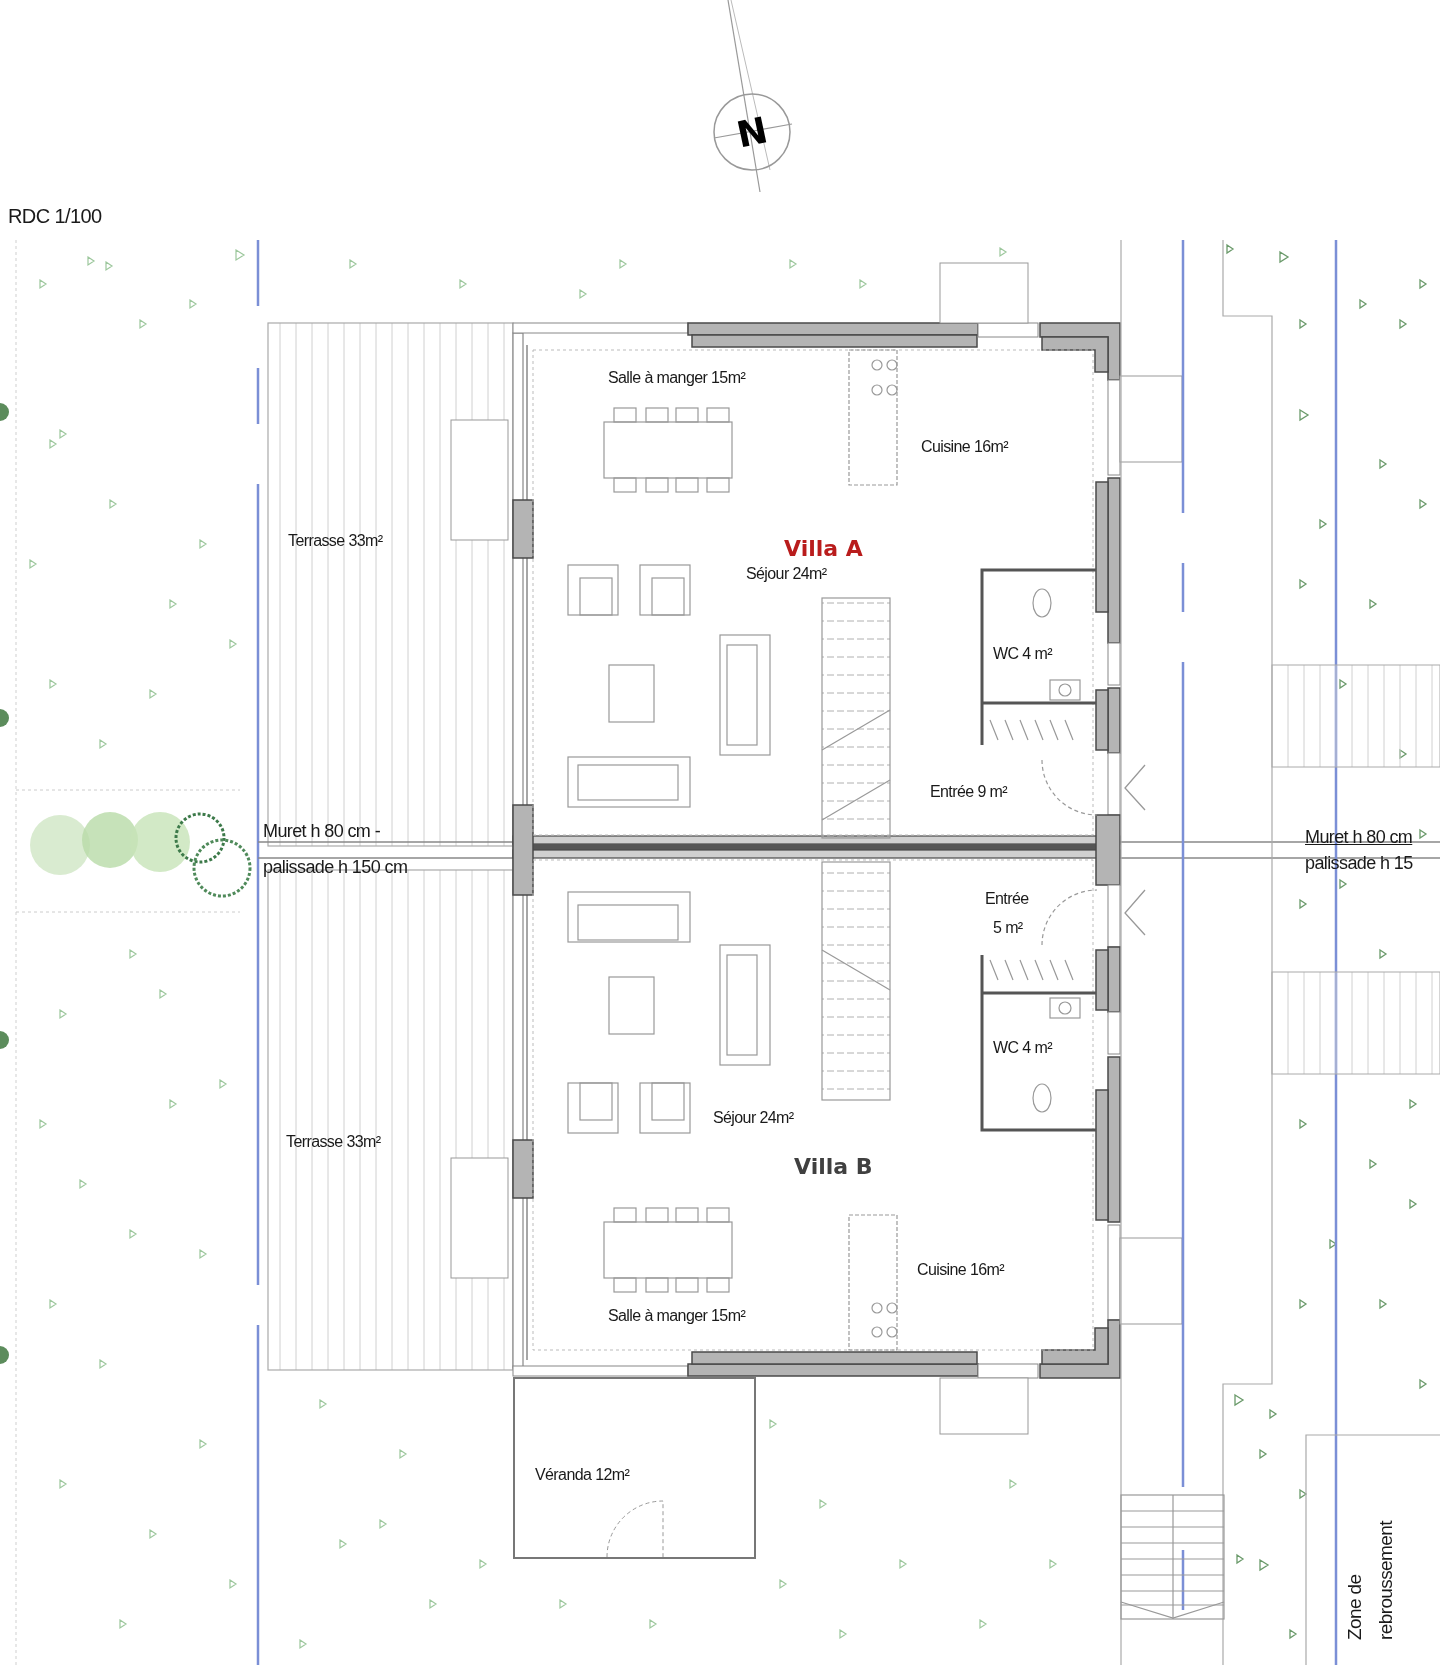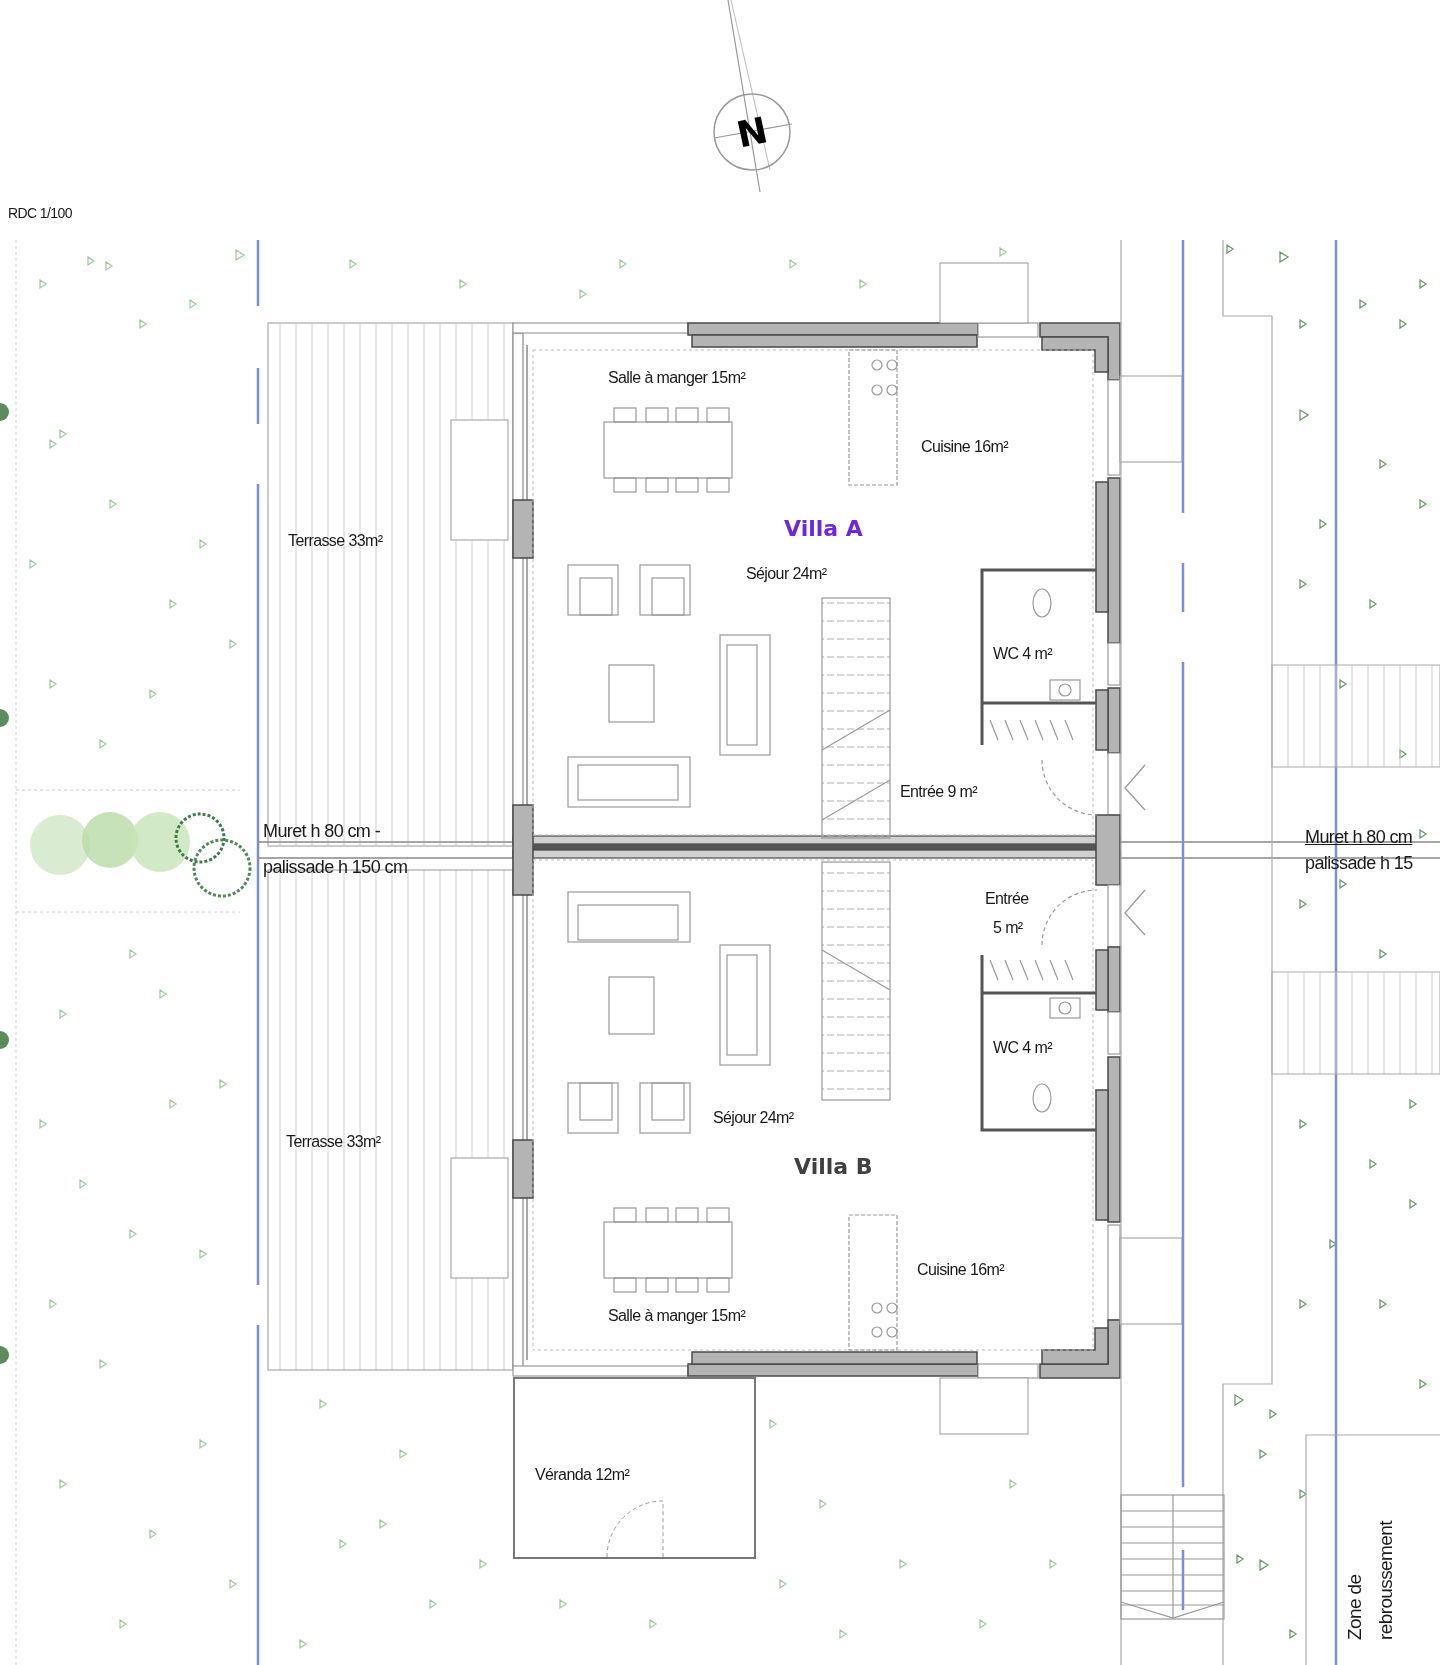--- a/index.html
+++ b/index.html
@@ -223,28 +223,28 @@
     <line x1="1173" y1="1495" x2="1173" y2="1619"></line>
     <path d="M1121 1602 L1173 1618 L1224 1602"></path>
   </g>
 
   <path d="M1440 1435 L1306 1435 L1306 1665" fill="none" stroke="#aaa" stroke-width="1.2"></path>
 
   <rect x="514" y="1378" width="241" height="180" fill="#fff" stroke="#777" stroke-width="2"></rect>
   <path d="M607 1557 A56 56 0 0 1 663 1501 L663 1557" fill="none" stroke="#999" stroke-dasharray="4 3"></path>
 </svg>
 
-<div class="lbl" style="left:8px;top:206px;font-size:14px;">RDC 1/100</div>
+<div class="lbl" style="left:8px;top:206px;font-size:20px;">RDC 1/100</div>
 
 <div class="lbl" style="left:608px;top:370px;">Salle à manger 15m²</div>
 <div class="lbl" style="left:921px;top:439px;">Cuisine 16m²</div>
-<div class="villa" style="left:784px;top:518px;color:#6d28d9;">Villa A</div>
+<div class="villa" style="left:784px;top:538px;color:#b91c1c;">Villa A</div>
 <div class="lbl" style="left:746px;top:566px;">Séjour 24m²</div>
 <div class="lbl" style="left:993px;top:646px;">WC 4 m²</div>
-<div class="lbl" style="left:900px;top:784px;text-align:right;">Entrée 9 m²</div>
+<div class="lbl" style="left:930px;top:784px;text-align:right;">Entrée 9 m²</div>
 <div class="lbl" style="left:288px;top:533px;">Terrasse 33m²</div>
 
 <div class="lbl small" style="left:263px;top:795px;margin-top:27px;">Muret h 80 cm -</div>
 <div class="lbl small" style="left:263px;top:858px;">palissade h 150 cm</div>
 <div class="lbl small" style="left:1305px;top:828px;text-decoration:underline;">Muret h 80 cm</div>
 <div class="lbl small" style="left:1305px;top:854px;">palissade h 15</div>
 
 <div class="lbl" style="left:985px;top:891px;">Entrée</div>
 <div class="lbl" style="left:993px;top:920px;">5 m²</div>
 <div class="lbl" style="left:993px;top:1040px;">WC 4 m²</div>

